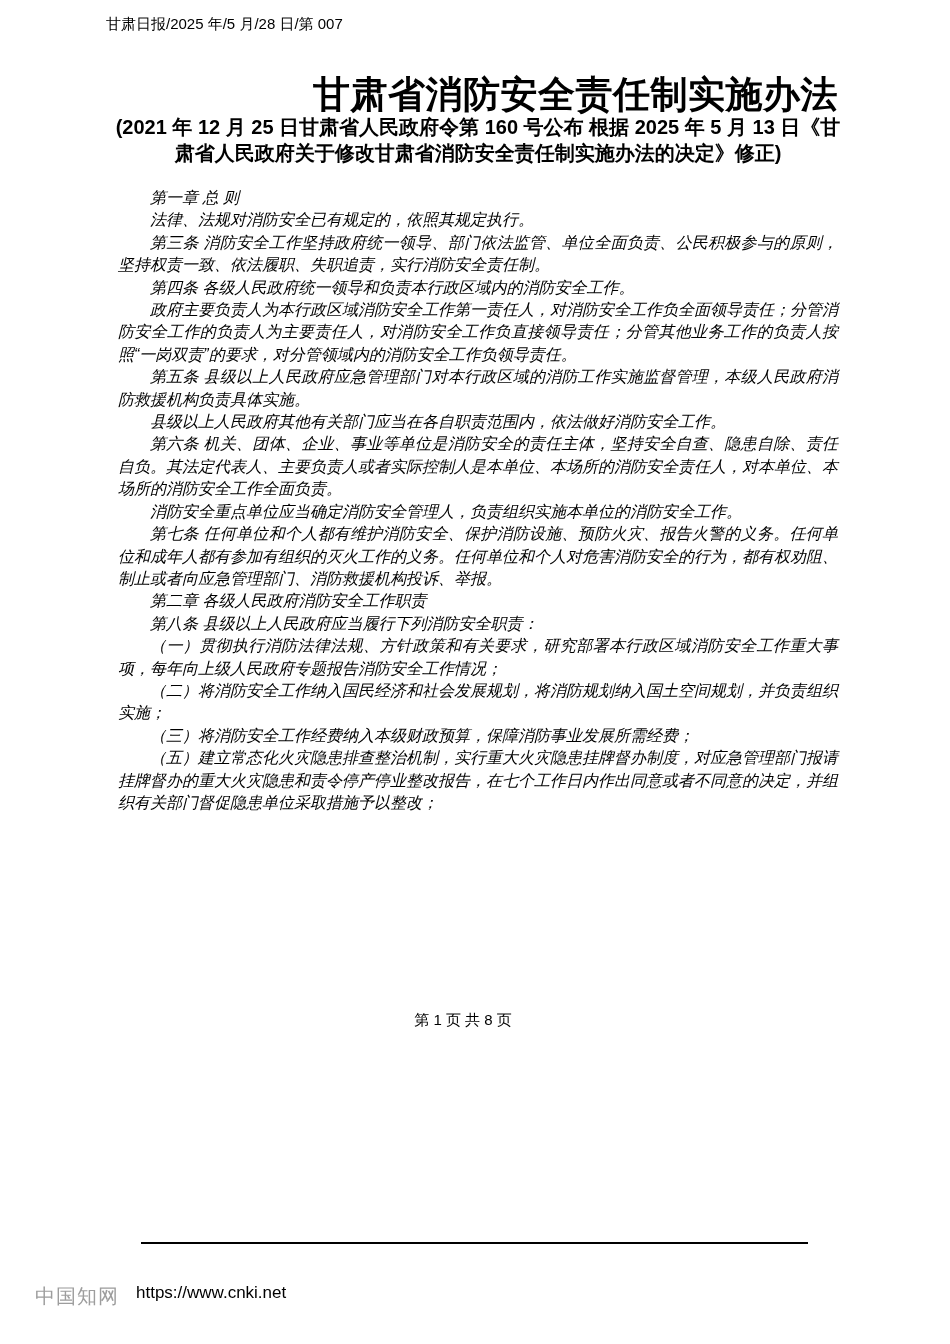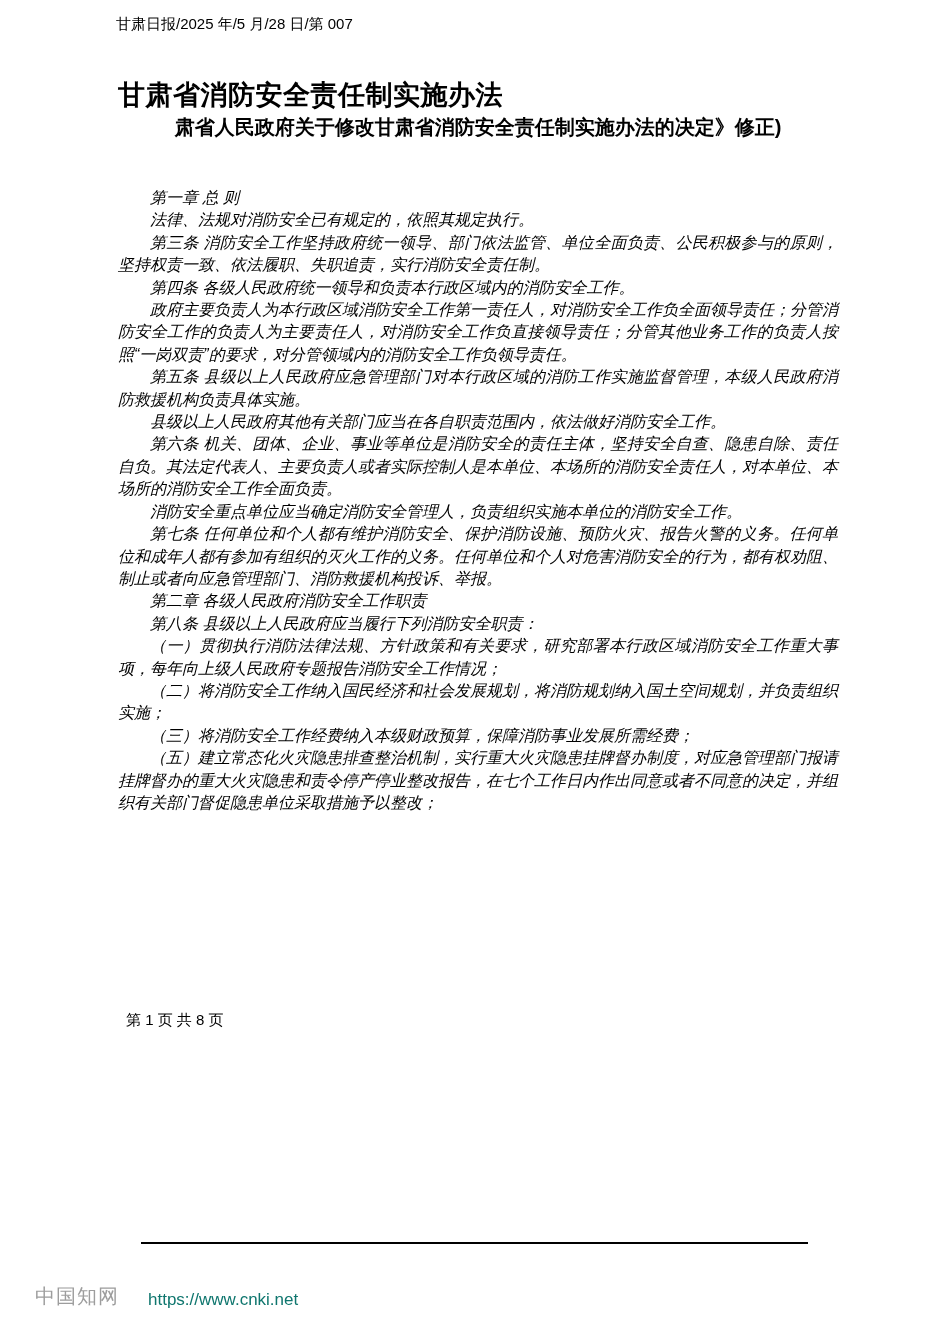--- a/index.html
+++ b/index.html
@@ -9,74 +9,75 @@
     position: relative;
     font-family: "Liberation Sans", "DejaVu Sans", sans-serif;
     color: #000000;
   }
   .page {
     position: absolute; inset: 0;
     background: #ffffff;
     overflow: hidden;
   }
   .source-header {
-    position: absolute; left: 116px; top: 13px; width: 320px;
+    position: absolute; left: 106px; top: 13px; width: 320px;
     font-size: 15px; line-height: 22px;
   }
   .article-title {
     position: absolute; left: 118px; top: 79px; width: 720px;
-    text-align: left;
-    font-size: 27px; font-weight: bold;
+    text-align: right;
+    font-size: 37px; font-weight: bold;
     letter-spacing: 0.5px;
     line-height: 32px;
   }
   .article-subtitle {
     position: absolute; left: 105px; top: 114px; width: 746px;
     text-align: center;
     font-size: 20px; font-weight: bold;
     line-height: 26px;
   }
   .article-body {
     position: absolute; left: 118px; top: 187px; width: 720px;
     font-size: 16px; line-height: 22.4px;
     text-align: justify;
     text-justify: inter-ideograph;
     font-style: italic;
   }
   .article-body p { text-indent: 2em; margin: 0; }
   .page-number {
-    position: absolute; left: 126px; top: 1009px; width: 690px;
-    text-align: left;
+    position: absolute; left: 118px; top: 1009px; width: 690px;
+    text-align: center;
     font-size: 15px; line-height: 22px;
   }
   .footer-divider {
     position: absolute; left: 141px; top: 1242px;
     width: 667px; height: 2px;
     background: #000000;
   }
   .cnki-footer {
     position: absolute; left: 35px; top: 1283px;
-    display: flex; align-items: flex-end; gap: 29px;
+    display: flex; align-items: flex-start; gap: 17px;
     color: #9d9d9d;
   }
   .cnki-brand { font-size: 20px; letter-spacing: 1px; }
-  .cnki-url { font-size: 17px; color: #0f766e; text-decoration: none; }
+  .cnki-url { font-size: 17px; color: #000000; text-decoration: none; }
 </style>
 </head>
 <body>
 
 <div class="page">
 
   <div class="source-header">
       <div>甘肃日报/2025 年/5 月/28 日/第 007</div>
     </div>
 
   <h1 class="article-title">甘肃省消防安全责任制实施办法</h1>
 
   <div class="article-subtitle">
+      <div>(2021 年 12 月 25 日甘肃省人民政府令第 160 号公布 根据 2025 年 5 月 13 日《甘</div>
       <div>肃省人民政府关于修改甘肃省消防安全责任制实施办法的决定》修正)</div>
     </div>
 
   <div class="article-body">
       <p>第一章 总 则</p>
       <p>法律、法规对消防安全已有规定的，依照其规定执行。</p>
       <p>第三条 消防安全工作坚持政府统一领导、部门依法监管、单位全面负责、公民积极参与的原则，坚持权责一致、依法履职、失职追责，实行消防安全责任制。</p>
       <p>第四条 各级人民政府统一领导和负责本行政区域内的消防安全工作。</p>
       <p>政府主要负责人为本行政区域消防安全工作第一责任人，对消防安全工作负全面领导责任；分管消防安全工作的负责人为主要责任人，对消防安全工作负直接领导责任；分管其他业务工作的负责人按照“一岗双责”的要求，对分管领域内的消防安全工作负领导责任。</p>
       <p>第五条 县级以上人民政府应急管理部门对本行政区域的消防工作实施监督管理，本级人民政府消防救援机构负责具体实施。</p>

